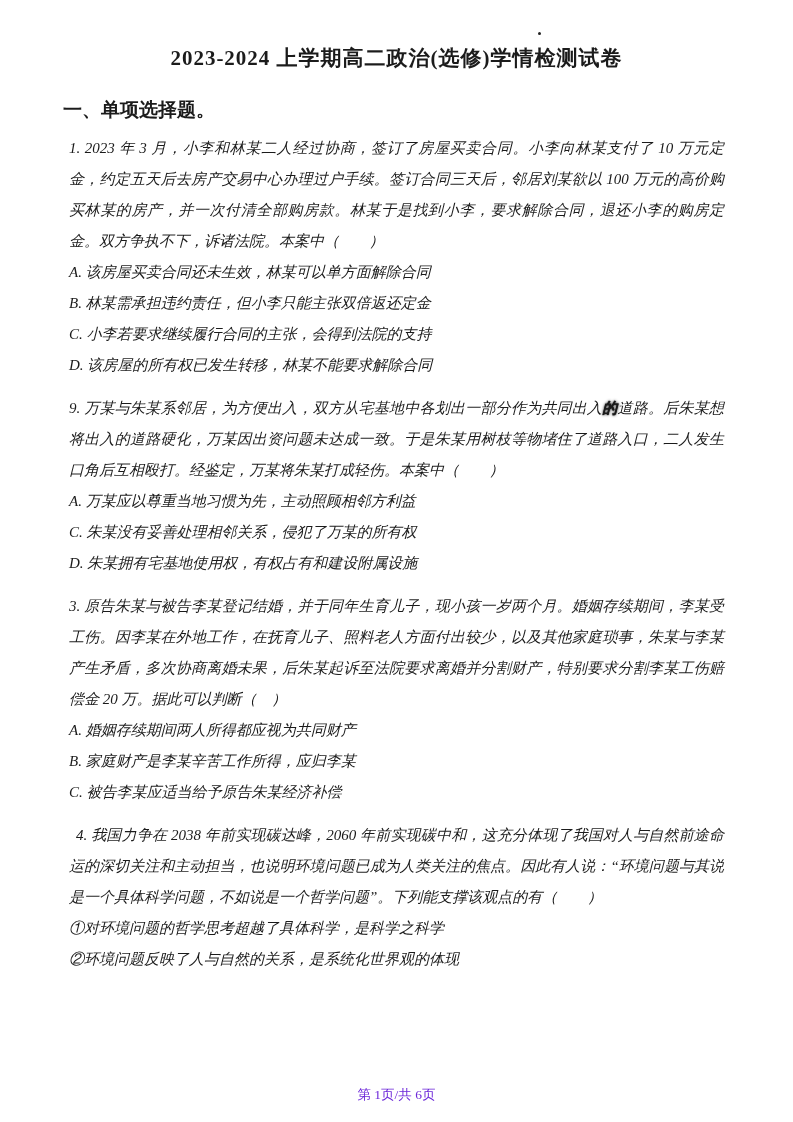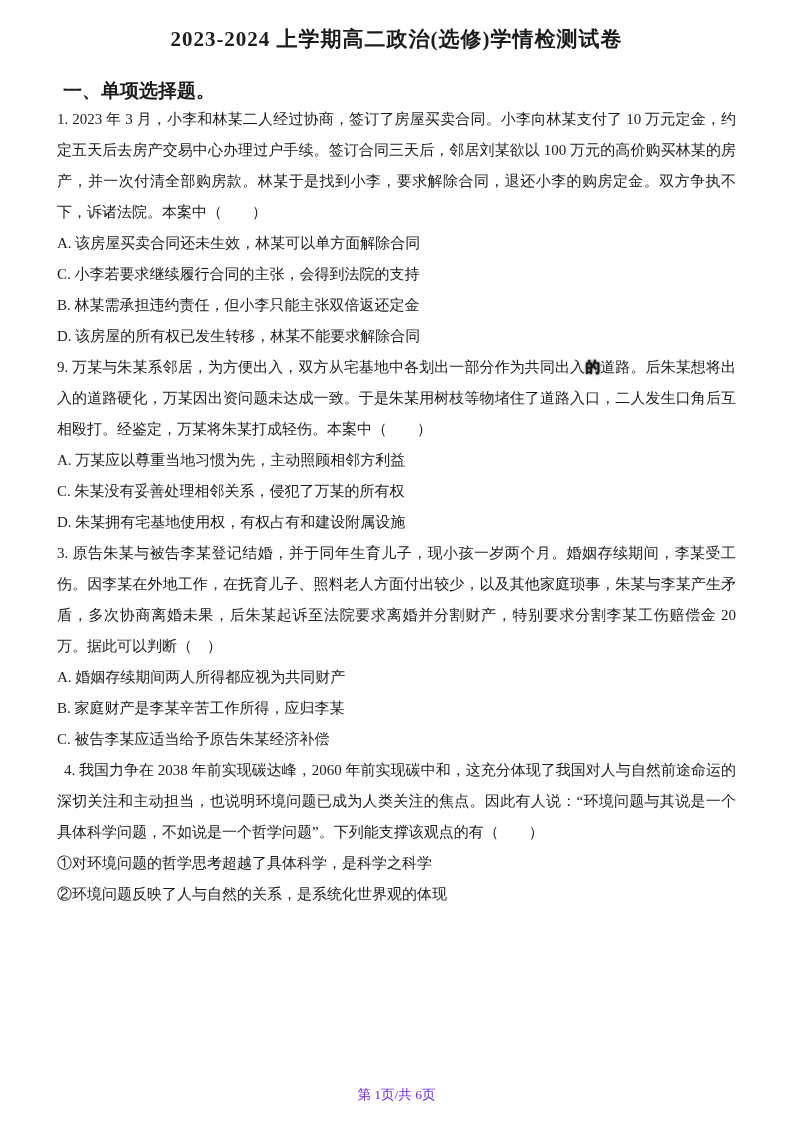--- a/index.html
+++ b/index.html
@@ -15,35 +15,36 @@
     color: #1b1b1b;
     font-family: "Liberation Serif", "DejaVu Serif", serif;
     overflow: hidden;
     box-sizing: border-box;
   }
   .content {
     padding: 0 57px;
   }
   .title {
     margin: 0;
-    padding-top: 24px;
+    padding-top: 43px;
     text-align: center;
     font-size: 21px;
     font-weight: 700;
     letter-spacing: 1px;
     line-height: 30px;
   }
   .section-heading {
     margin: 26px 0 2px 6px;
     font-size: 19px;
     font-weight: 700;
     line-height: 22px;
   }
   .question {
-    margin: 0;
+    margin: 12px;
+    font-style: italic;
   }
   .stem {
     margin: 0;
     font-size: 15px;
     line-height: 31px;
     text-align: justify;
     text-justify: inter-ideograph;
   }
   .stem.indent-first {
     text-indent: 7px;
@@ -85,22 +86,22 @@
   <div class="stray-dot"></div>
 
   <div class="content">
     <h1 class="title">2023-2024 上学期高二政治(选修)学情检测试卷</h1>
 
     <h2 class="section-heading">一、单项选择题。</h2>
 
     <section class="question">
       <p class="stem">1. 2023 年 3 月，小李和林某二人经过协商，签订了房屋买卖合同。小李向林某支付了 10 万元定金，约定五天后去房产交易中心办理过户手续。签订合同三天后，邻居刘某欲以 100 万元的高价购买林某的房产，并一次付清全部购房款。林某于是找到小李，要求解除合同，退还小李的购房定金。双方争执不下，诉诸法院。本案中（　　）</p>
       <p class="option">A. 该房屋买卖合同还未生效，林某可以单方面解除合同</p>
+      <p class="option">B. 林某需承担违约责任，但小李只能主张双倍返还定金</p>
       <p class="option">C. 小李若要求继续履行合同的主张，会得到法院的支持</p>
-      <p class="option">B. 林某需承担违约责任，但小李只能主张双倍返还定金</p>
       <p class="option">D. 该房屋的所有权已发生转移，林某不能要求解除合同</p>
     </section>
 
     <section class="question">
       <p class="stem"><span>9. 万某与朱某系邻居，为方便出入，双方从宅基地中各划出一部分作为共同出入</span><span class="smudge-char">的</span><span>道路。后朱某想将出入的道路硬化，万某因出资问题未达成一致。于是朱某用树枝等物堵住了道路入口，二人发生口角后互相殴打。经鉴定，万某将朱某打成轻伤。本案中（　　）</span></p>
       <p class="option">A. 万某应以尊重当地习惯为先，主动照顾相邻方利益</p>
       <p class="option">C. 朱某没有妥善处理相邻关系，侵犯了万某的所有权</p>
       <p class="option">D. 朱某拥有宅基地使用权，有权占有和建设附属设施</p>
     </section>
 

